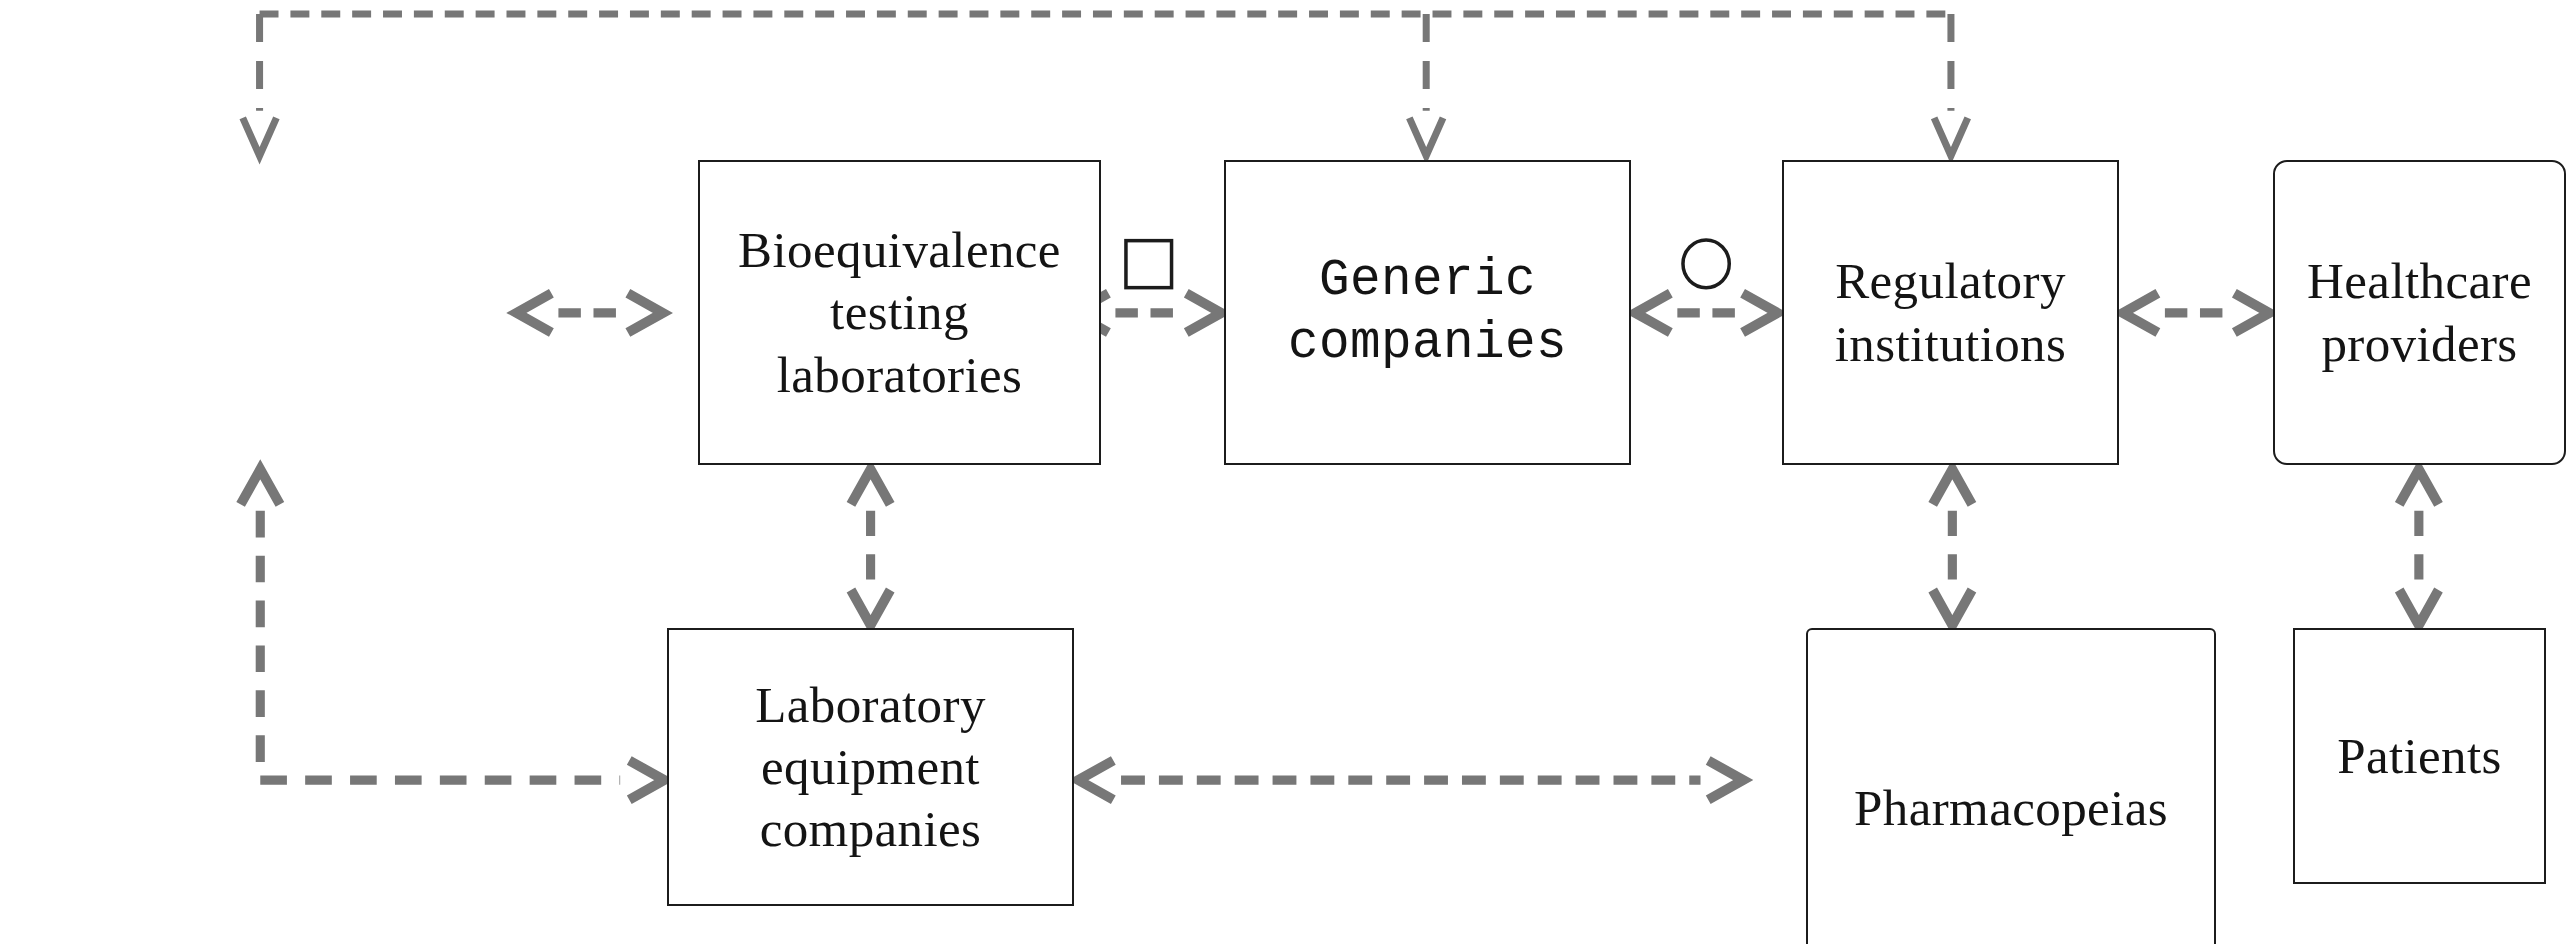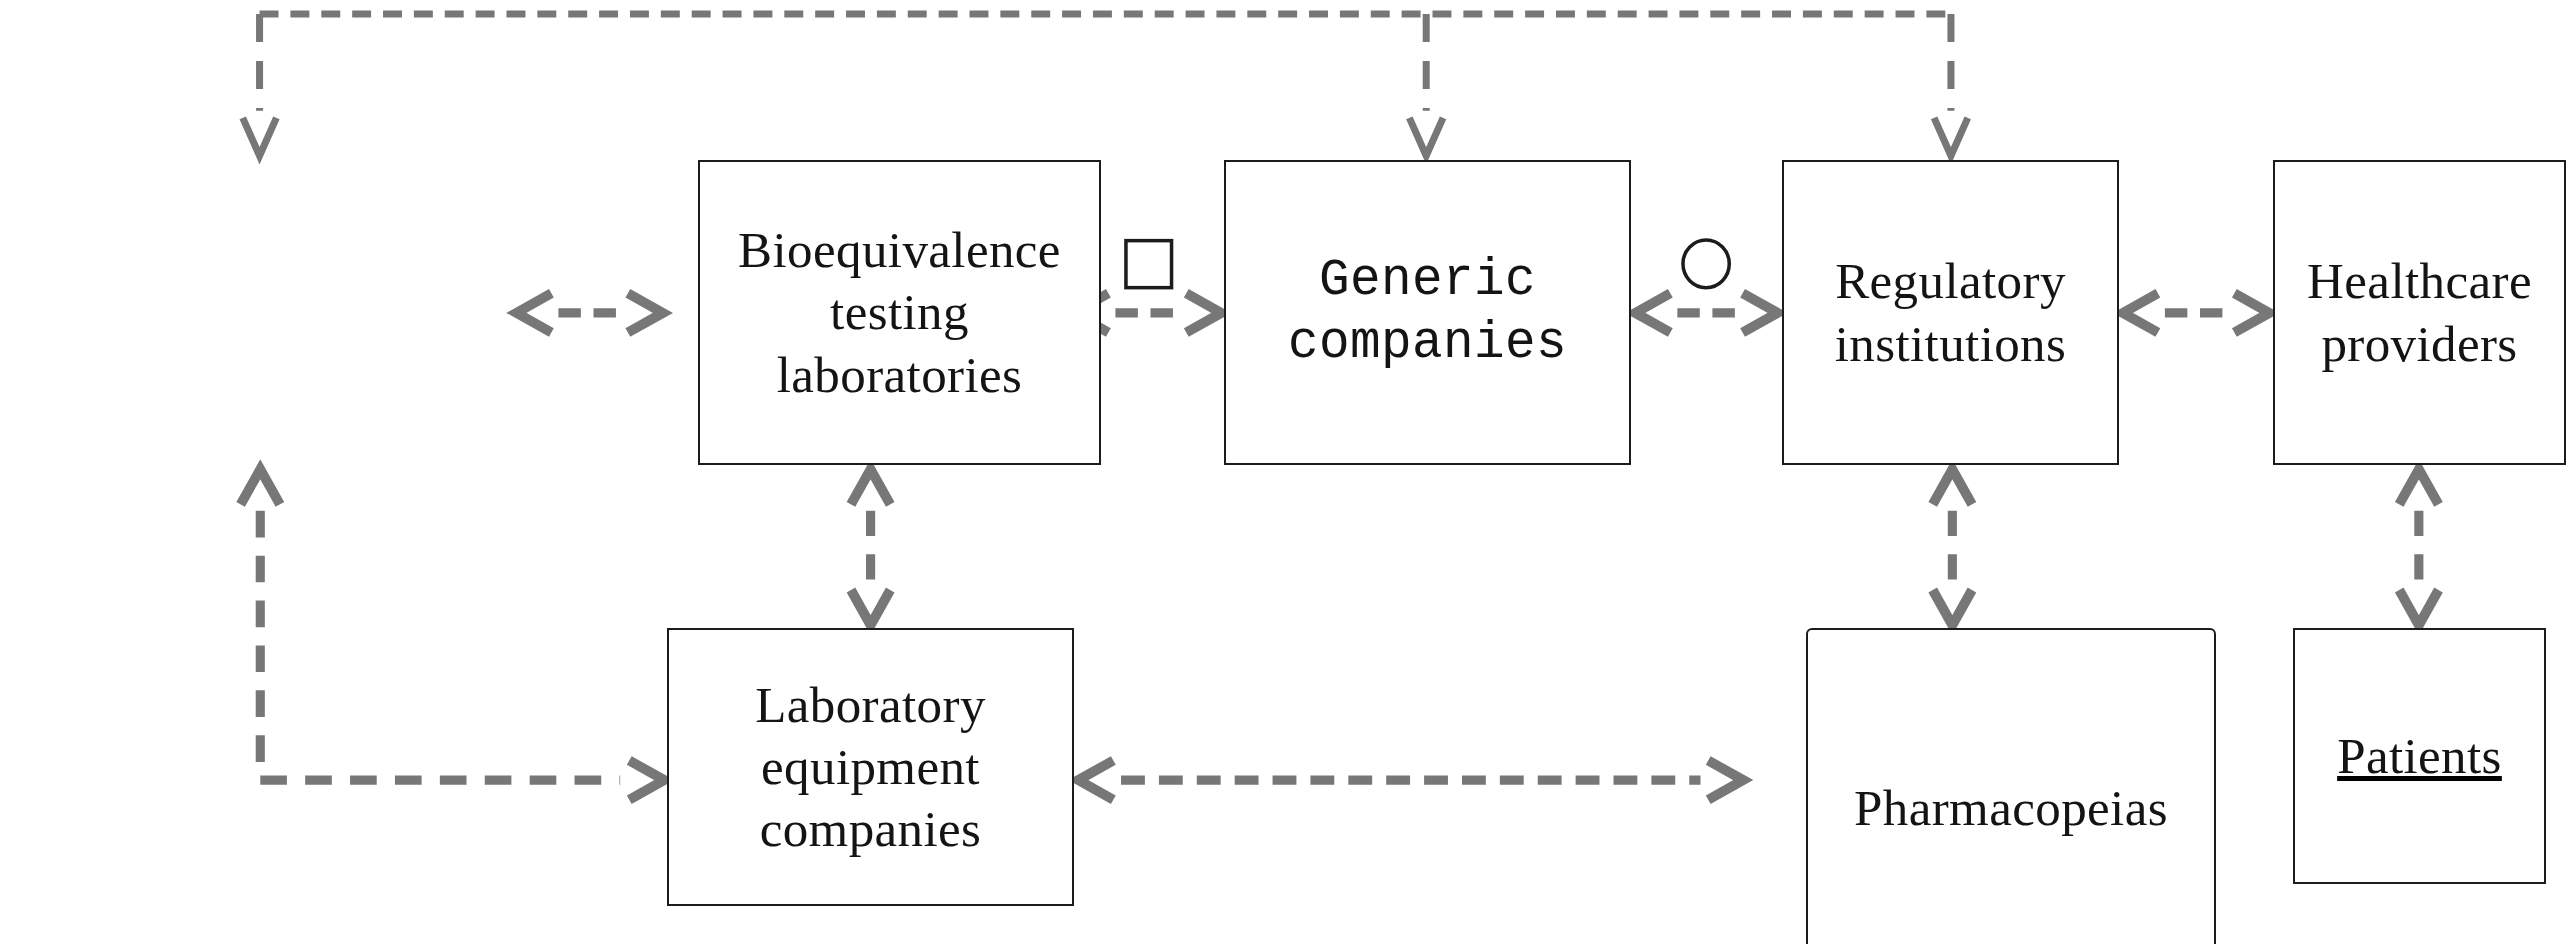--- a/index.html
+++ b/index.html
@@ -132,33 +132,33 @@
   <div class="node" style="left:1224px; top:160px; width:407px; height:305px;font-family:Liberation Mono, monospace;">
     <div class="label">Generic
 companies</div>
   </div>
 
   <div class="node" style="left:1782px; top:160px; width:337px; height:305px;">
     <div class="label">Regulatory
 institutions</div>
   </div>
 
-  <div class="node" style="left:2273px; top:160px; width:293px; height:305px;">
+  <div class="node" style="left:2273px; top:160px; width:293px; height:305px;border-radius:14px;">
     <div class="label">Healthcare
 providers</div>
   </div>
 
   <div class="node" style="left:667px; top:628px; width:407px; height:278px;">
     <div class="label">Laboratory
 equipment
 companies</div>
   </div>
 
   <div class="node" style="left:1806px; top:628px; width:410px; height:361px;border-radius:6px;">
     <div class="label">Pharmacopeias</div>
   </div>
 
-  <div class="node" style="left:2293px; top:628px; width:253px; height:256px;text-decoration:underline;">
+  <div class="node" style="left:2293px; top:628px; width:253px; height:256px;">
     <div class="label">Patients</div>
   </div>
 
 </div>
 
 
 </body></html>

